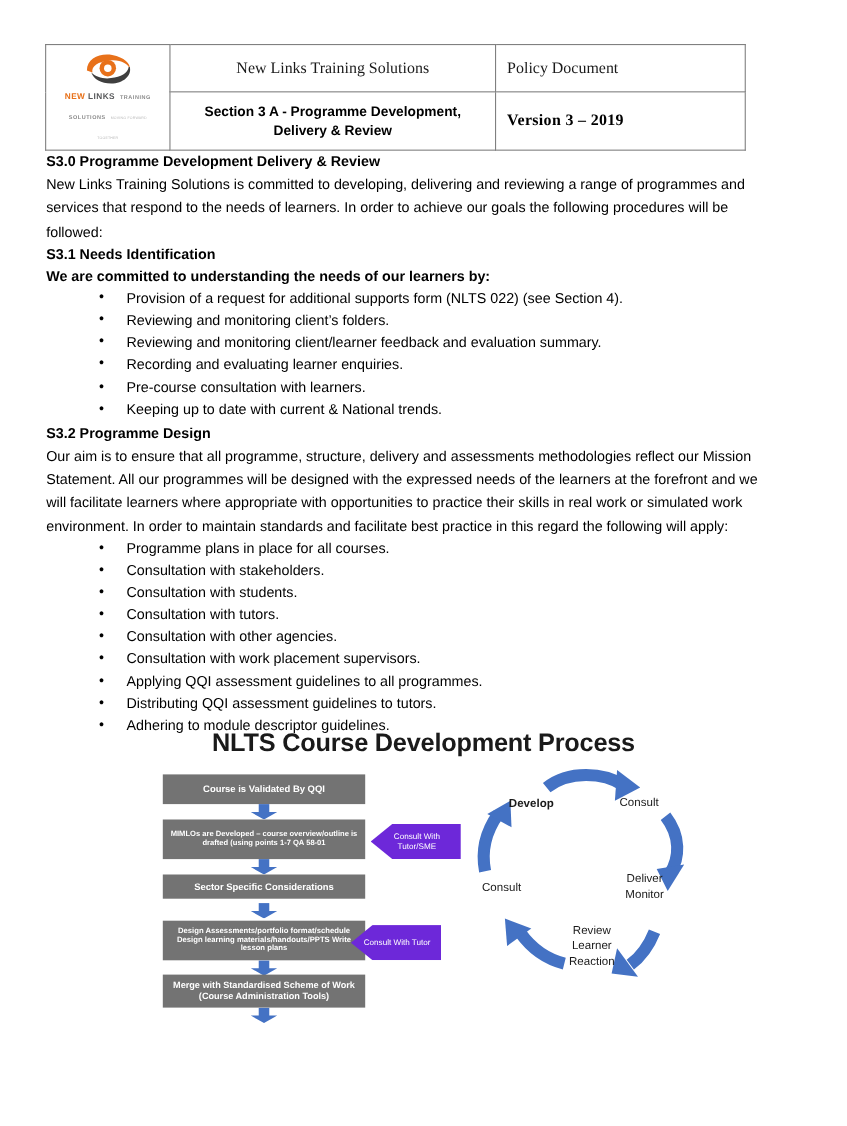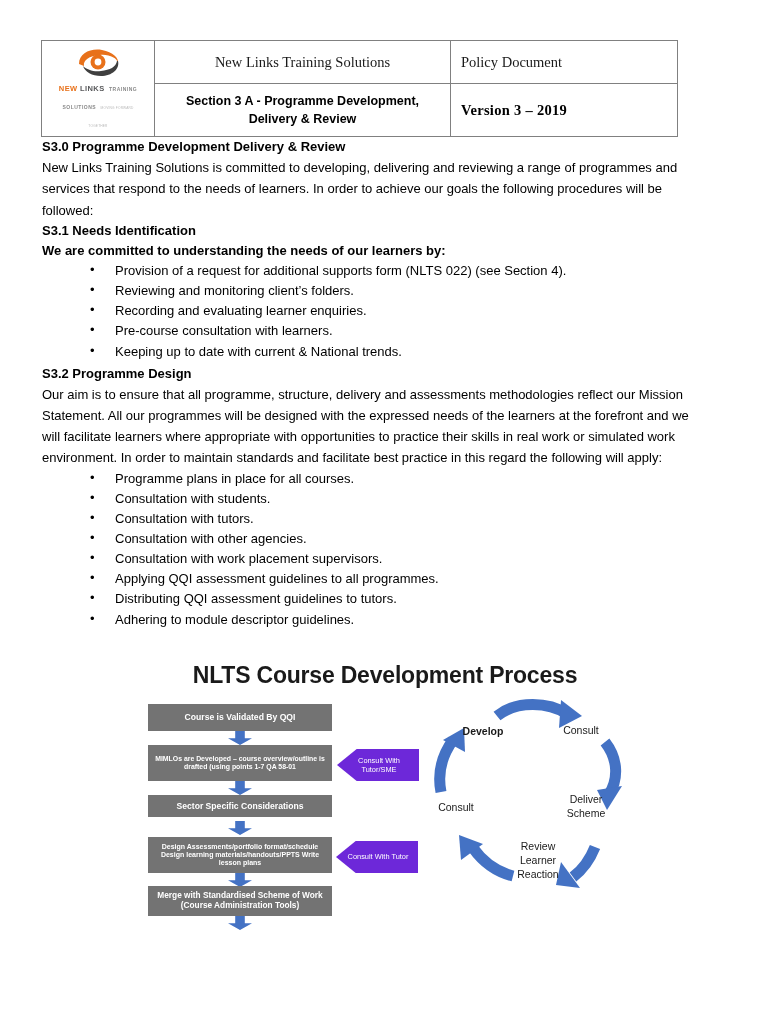--- a/index.html
+++ b/index.html
@@ -202,21 +202,21 @@
     line-height: 1.25;
     display: flex;
     align-items: center;
     justify-content: flex-end;
     text-align: center;
     padding-right: 9px;
     box-sizing: border-box;
     clip-path: polygon(100% 0%, 100% 100%, 24% 100%, 24% 100%, 0% 50%, 24% 0%);
   }
   .oc1 { left: 337px; top: 87px;  width: 82px; }
-  .oc2 { left: 336px; top: 179px; width: 82px; }
+  .oc2 { left: 319px; top: 179px; width: 82px; }
   .oc-inner { width: 62px; }
 
   
   .cycle { position: absolute; left: 425px; top: 30px; width: 215px; height: 215px; }
   .cycle-label {
     position: absolute;
     font-size: 10.5px;
     color: #1a1a1a;
     text-align: center;
     line-height: 1.35;
@@ -262,32 +262,34 @@
 <div class="doc-body">
 
   <p class="h-bold">S3.0 Programme Development Delivery &amp; Review</p>
   <p class="para">New Links Training Solutions is committed to developing, delivering and reviewing a range of programmes and services that respond to the needs of learners. In order to achieve our goals the following procedures will be followed:</p>
   <p class="h-bold">S3.1 Needs Identification</p>
   <p class="h-bold">We are committed to understanding the needs of our learners by:</p>
 
   <ul class="bullets">
     <li>Provision of a request for additional supports form (NLTS 022) (see Section 4).</li>
     <li>Reviewing and monitoring client’s folders.</li>
+    <li>Reviewing and monitoring client/learner feedback and evaluation summary.</li>
     <li>Recording and evaluating learner enquiries.</li>
     <li>Pre-course consultation with learners.</li>
     <li>Keeping up to date with current &amp; National trends.</li>
   </ul>
 
   <div class="sp-2"></div>
 
   <p class="h-bold">S3.2 Programme Design</p>
   <p class="para">Our aim is to ensure that all programme, structure, delivery and assessments methodologies reflect our Mission Statement.  All our programmes will be designed with the expressed needs of the learners at the forefront and we will facilitate learners where appropriate with opportunities to practice their skills in real work or simulated work environment.  In order to maintain standards and facilitate best practice in this regard the following will apply:</p>
 
   <ul class="bullets">
     <li>Programme plans in place for all courses.</li>
+    <li>Consultation with stakeholders.</li>
     <li>Consultation with students.</li>
     <li>Consultation with tutors.</li>
     <li>Consultation with other agencies.</li>
     <li>Consultation with work placement supervisors.</li>
     <li>Applying QQI assessment guidelines to all programmes.</li>
     <li>Distributing QQI assessment guidelines to tutors.</li>
     <li>Adhering to module descriptor guidelines.</li>
   </ul>
 </div>
 
@@ -341,19 +343,19 @@
       </g>
 
       <g>
         <path d="M16 100 C12 80, 18 62, 28 48" stroke="#4472C4" stroke-width="11" fill="none"></path>
         <polygon points="18,48 39,36 40,60" fill="#4472C4"></polygon>
       </g>
     </svg>
     <div class="cycle-label cl-develop">Develop</div>
     <div class="cycle-label cl-consult-tr">Consult</div>
     <div class="cycle-label cl-deliver">Deliver
-Scheme</div>
+Monitor</div>
     <div class="cycle-label cl-review">Review
 Learner
 Reaction</div>
     <div class="cycle-label cl-consult-l">Consult</div>
   </div>
 </div>
 
 </body></html>

